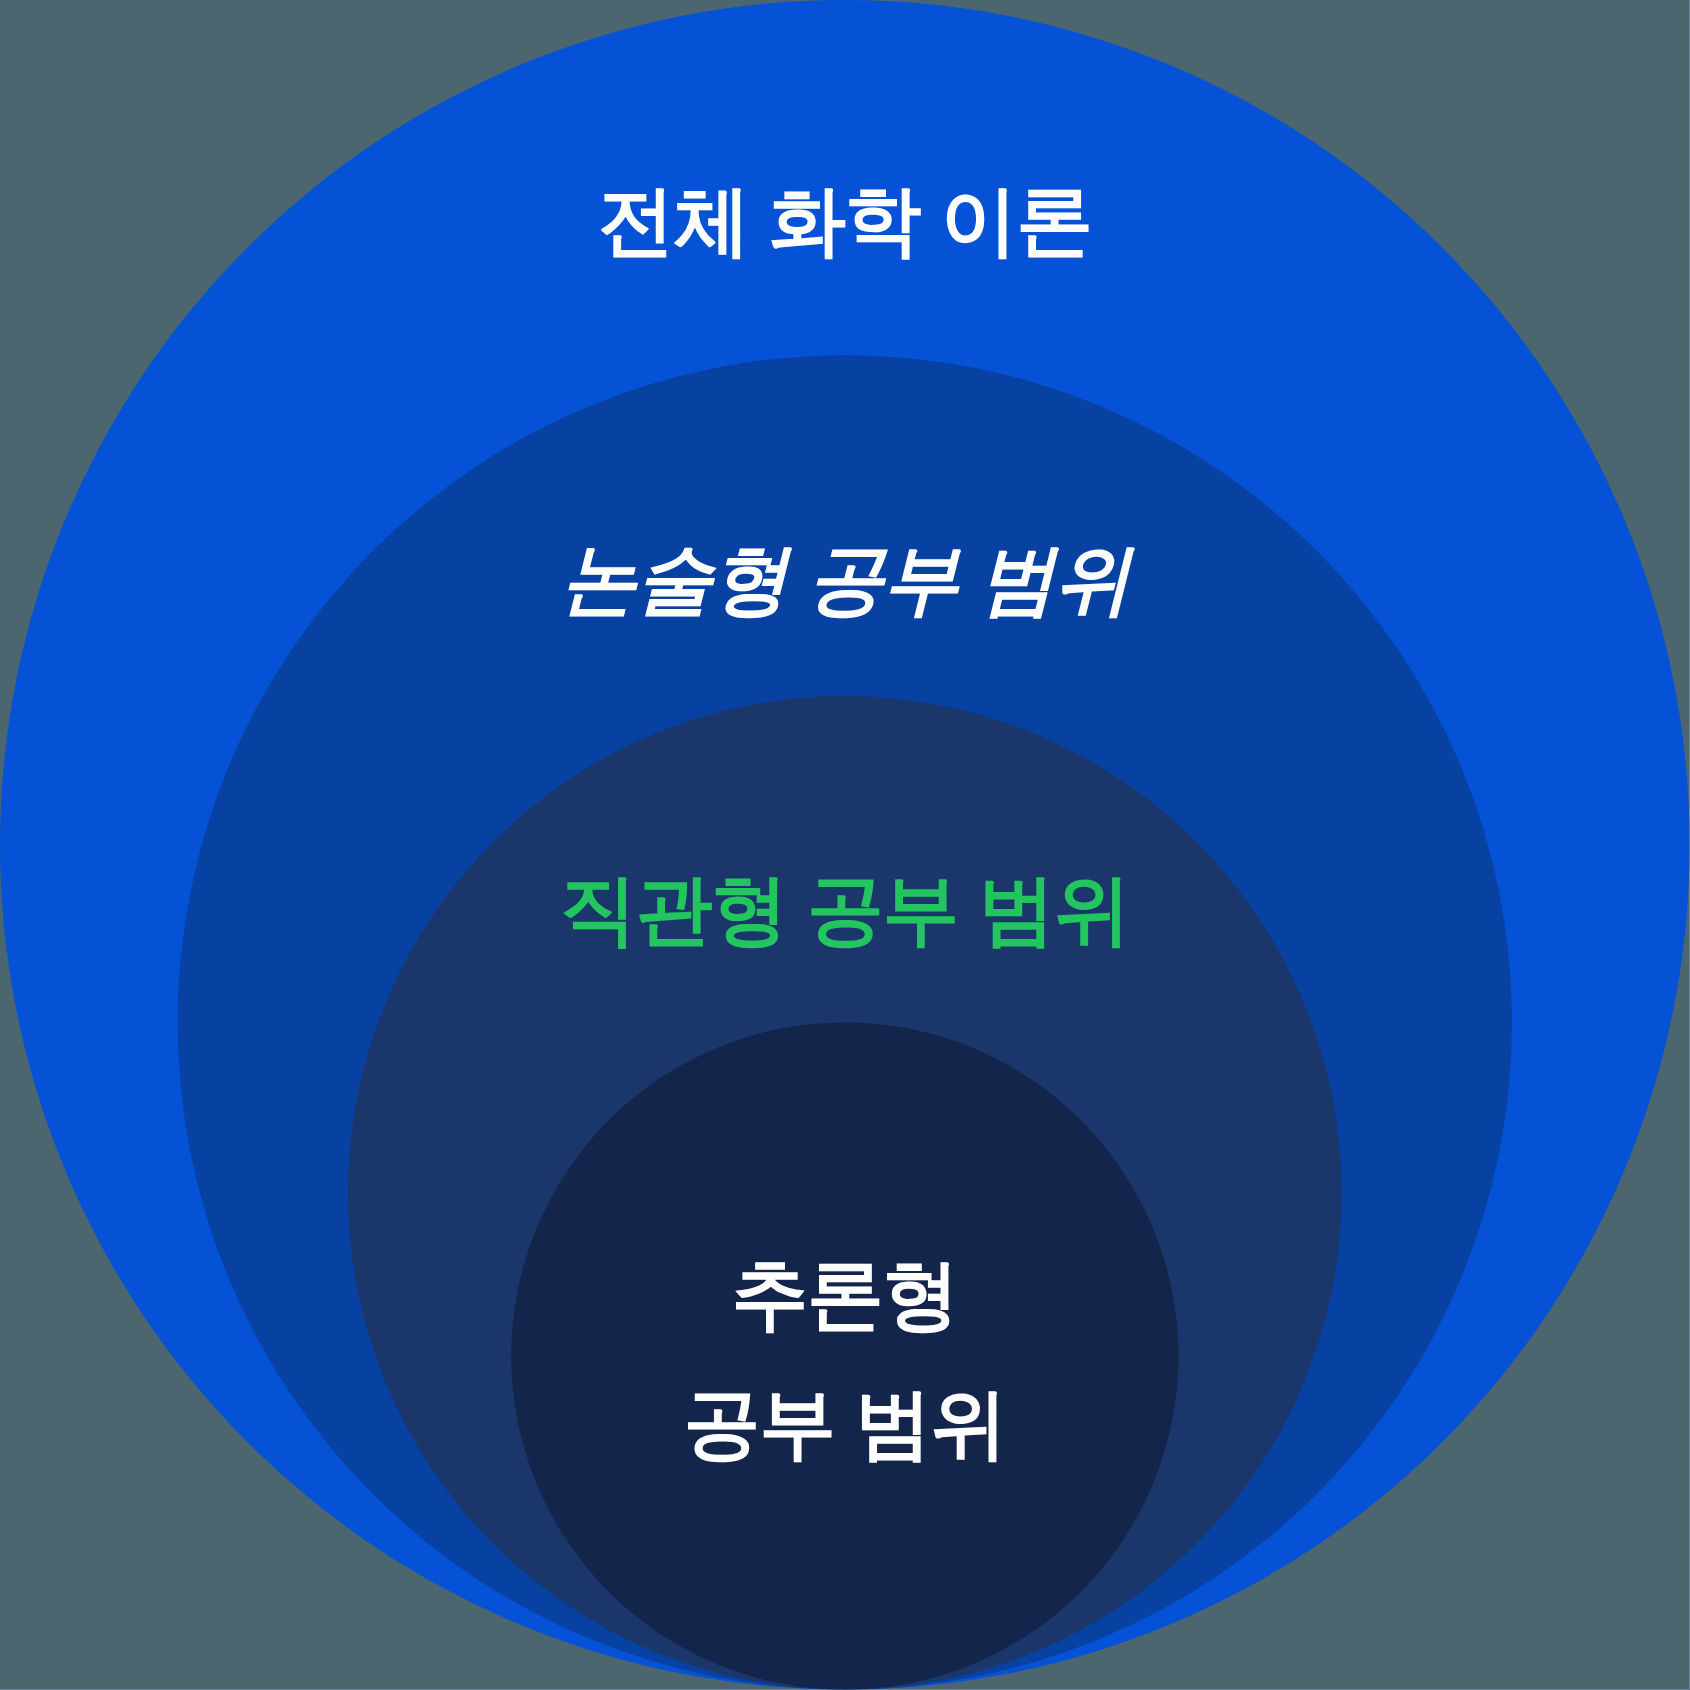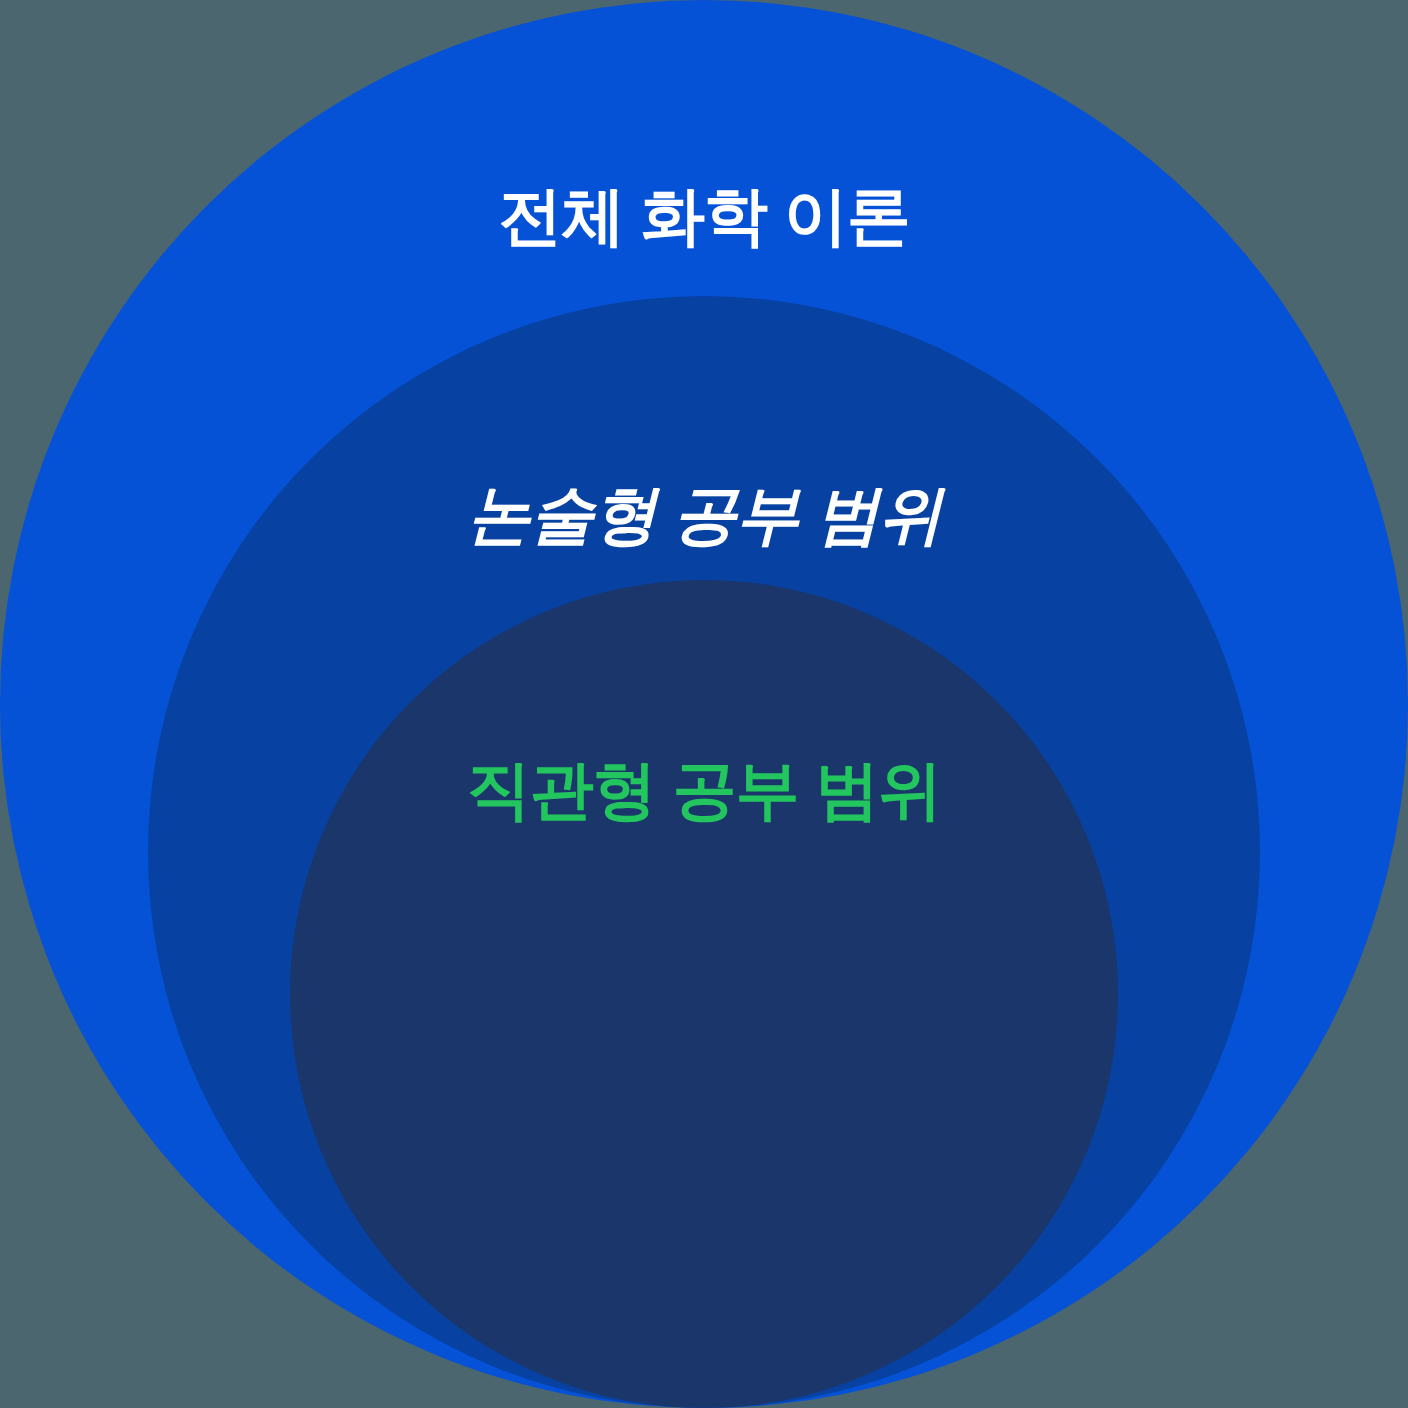--- a/index.html
+++ b/index.html
@@ -29,21 +29,20 @@
     left: 50%;
     transform: translate(-50%, -50%);
     color: #FFFFFF;
     font-size: 64px;
     font-weight: 700;
     letter-spacing: -1px;
     white-space: pre-line;
     text-align: center;
     width: 1000px;
     line-height: 1.1;
-    margin-top: 32px;
   }
   .label1 { top: 184px; }
   .label2 { top: 187px; font-style: italic; }
   .label3 { top: 178px; }
   .label4 { top: 281px; line-height: 1.68; }
 </style>
 </head>
 <body>
 
 <div class="canvas" style="background: rgb(76, 102, 112);">
@@ -53,14 +52,18 @@
   </div>
 
   <div class="ring ring2" style="background: rgb(7, 66, 162);">
     <div class="label label2" style="color: rgb(255, 255, 255);">논술형 공부 범위</div>
   </div>
 
   <div class="ring ring3" style="background: rgb(26, 54, 106);">
     <div class="label label3" style="color: #22c55e;">직관형 공부 범위</div>
   </div>
 
+  <div class="ring ring4" style="background: rgb(19, 37, 74);">
+    <div class="label label4" style="color: rgb(255, 255, 255);">추론형
+공부 범위</div>
+  </div>
 
 </div>
 
 </body></html>

